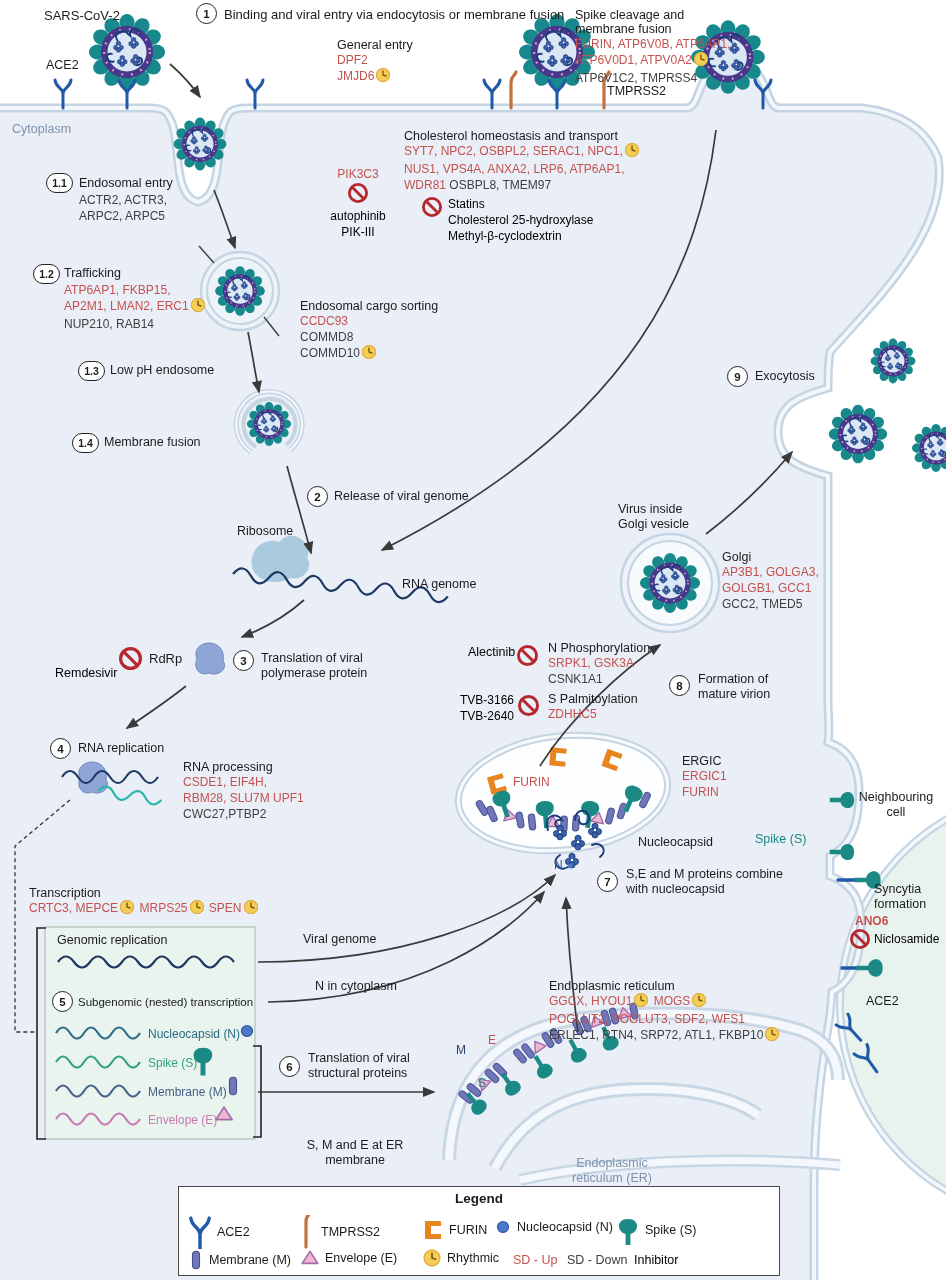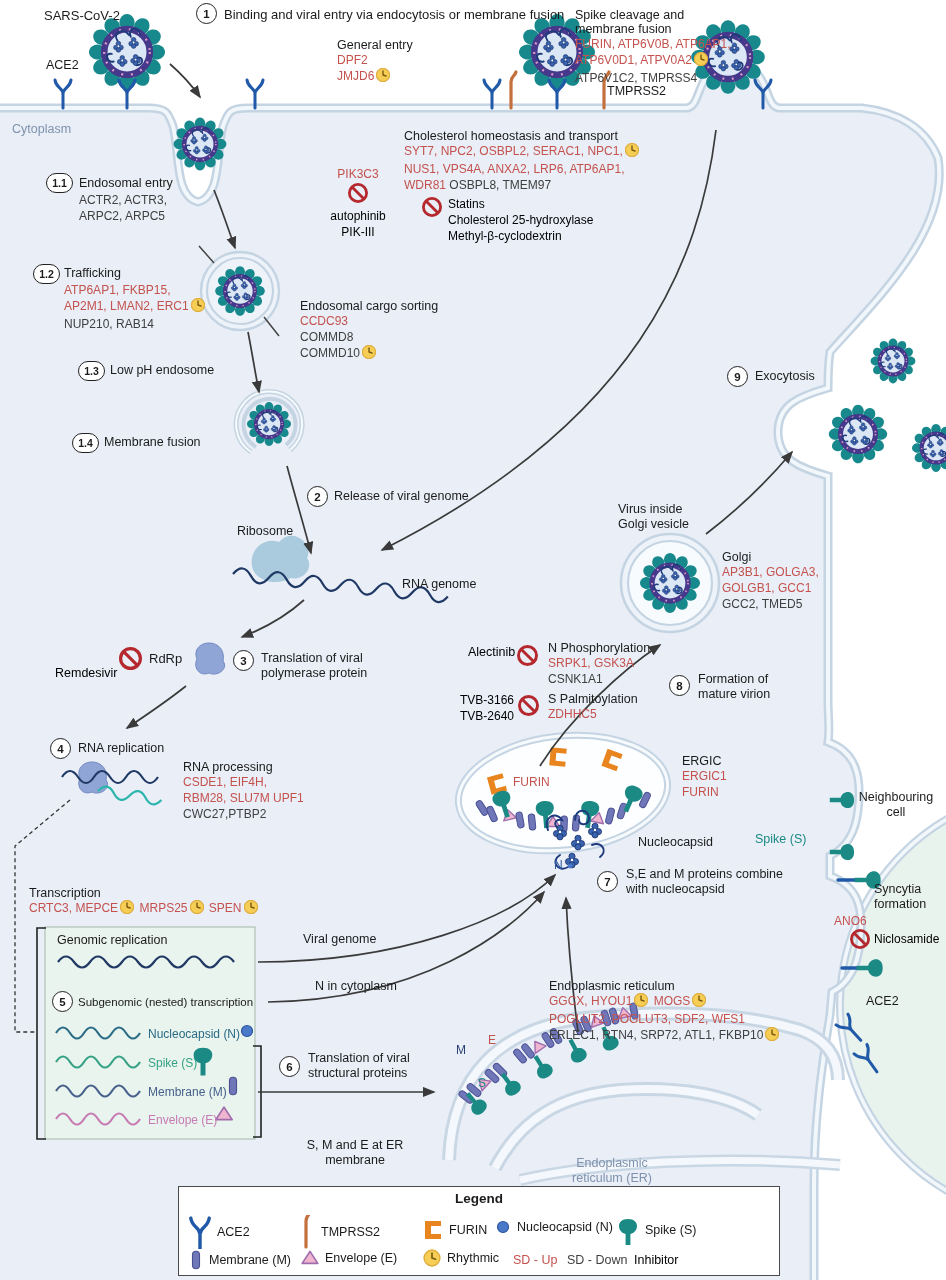--- a/index.html
+++ b/index.html
@@ -480,21 +480,21 @@
 
 <div class="abs lbl wrap ctr muted" style="left:552px;top:1116px;width:120px;">Endoplasmic reticulum (ER)</div>
 <div class="abs genes" style="left:456px;top:1042px;color:#2b3f74;">M</div>
 <div class="abs genes" style="left:488px;top:1032px;color:#c4524e;">E</div>
 <div class="abs genes" style="left:478px;top:1075px;color:#1b8a84;">S</div>
 
 <div class="abs lbl" style="left:755px;top:832px;color:#1b8a84;">Spike (S)</div>
 <div class="abs lbl wrap ctr" style="left:850px;top:750px;width:92px;">Neighbouring cell</div>
 
 <div class="abs lbl wrap" style="left:874px;top:882px;width:70px;">Syncytia formation</div>
-<div class="abs genes up" style="left:834px;top:913px;">ANO6</div>
+<div class="abs genes up" style="left:855px;top:913px;font-weight:bold;">ANO6</div>
 <div class="abs" style="left:849px;top:928px;"><svg width="22" height="22">
         <use href="#inhsym" transform="translate(11,11)"></use>
       </svg></div>
 <div class="abs genes inh" style="left:874px;top:931px;">Niclosamide</div>
 <div class="abs lbl" style="left:866px;top:994px;">ACE2</div>
 
 <div class="legend">
   <div class="title">Legend</div>
   <div class="litem" style="left:10px;top:28px;">
     <svg width="22" height="34">

